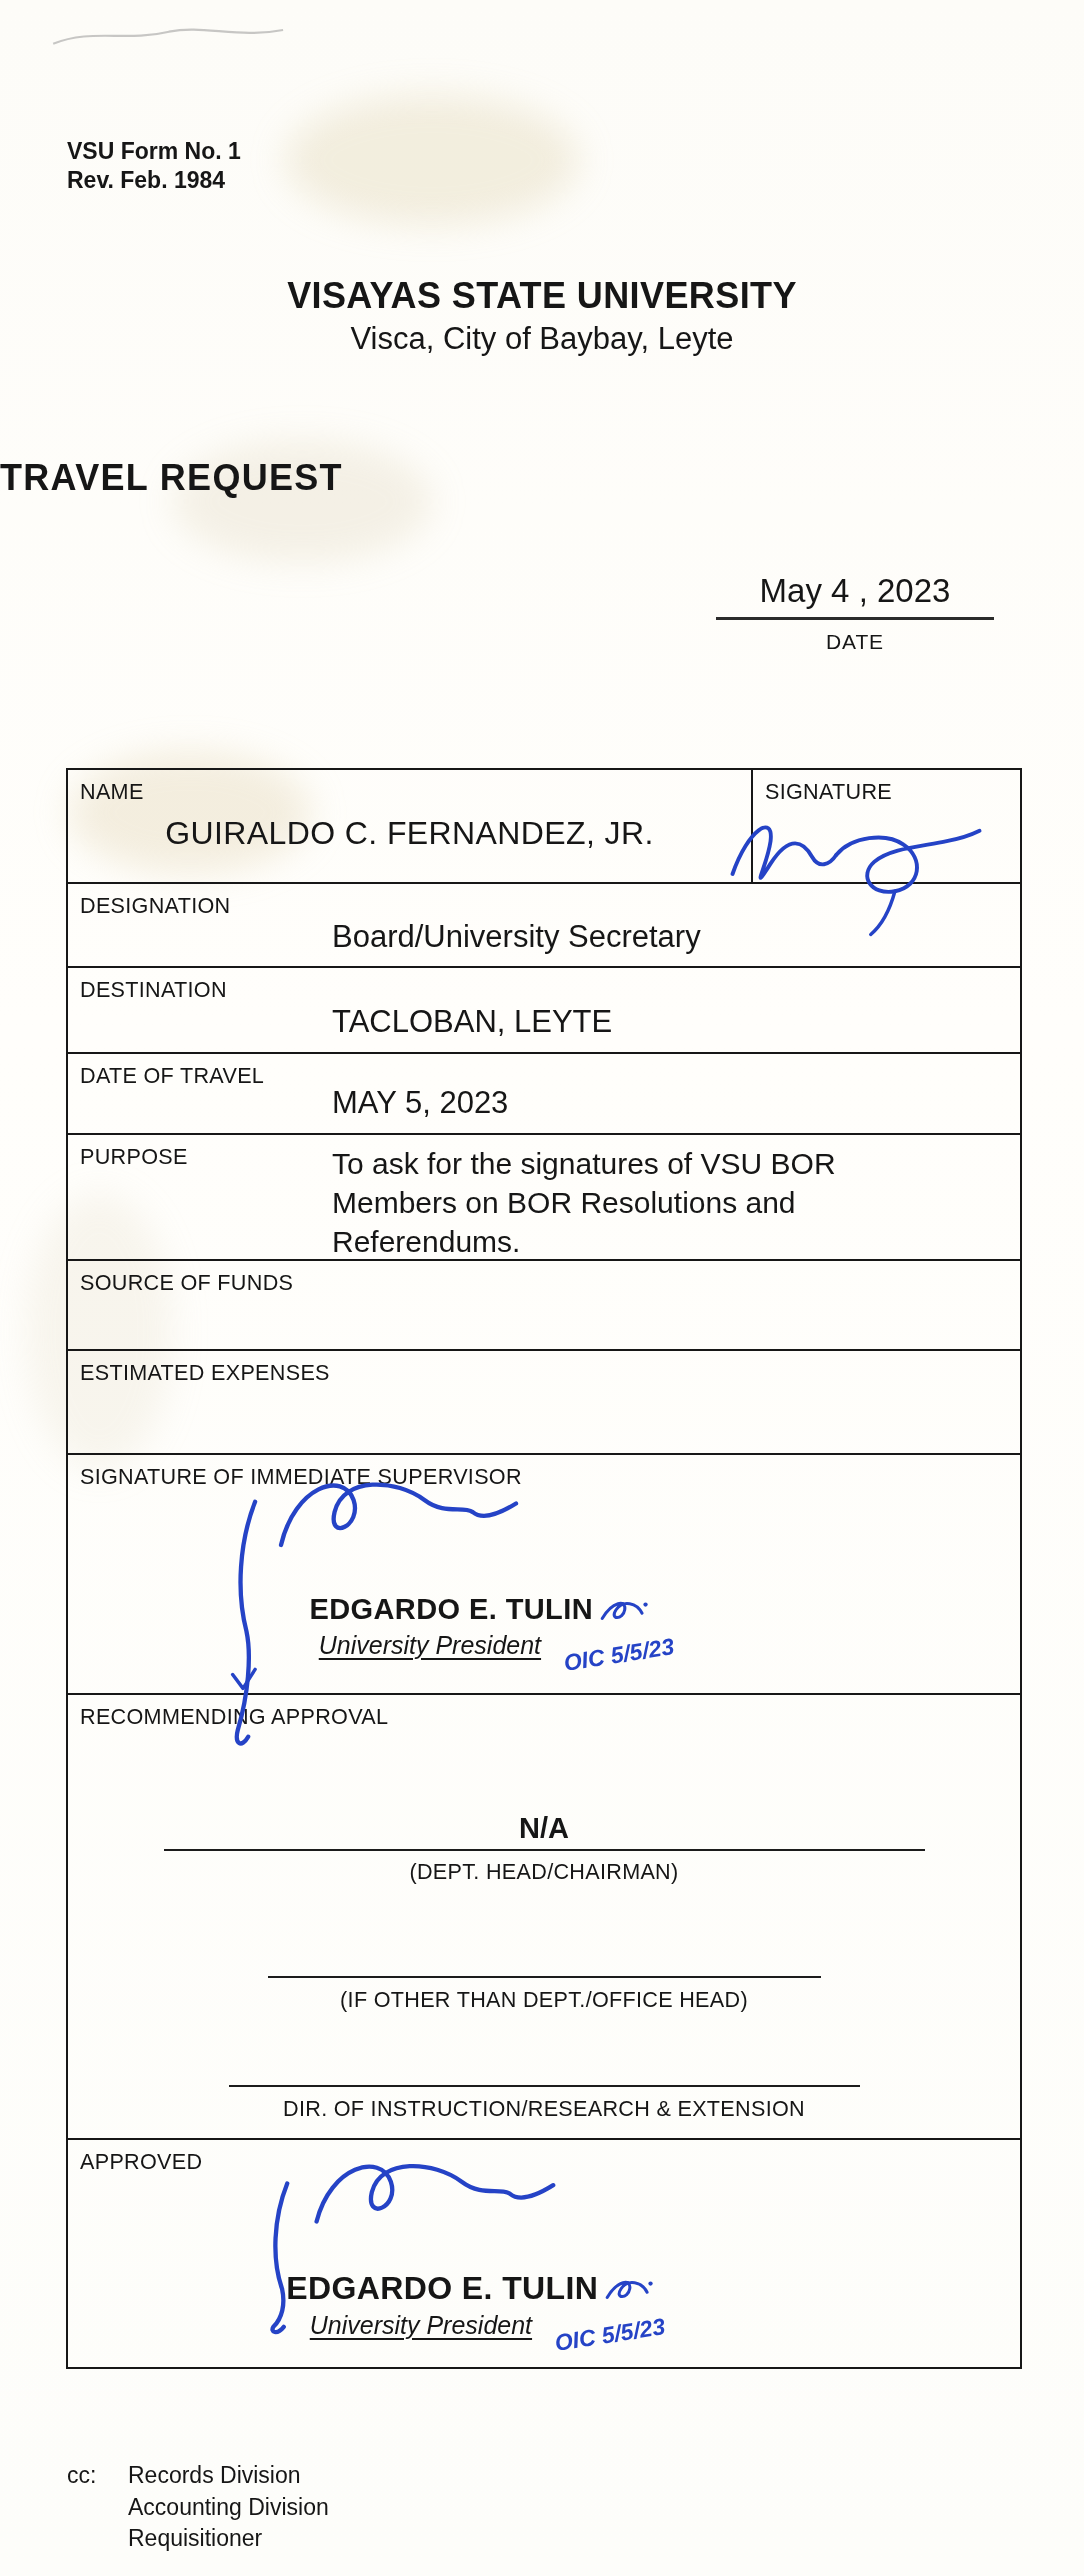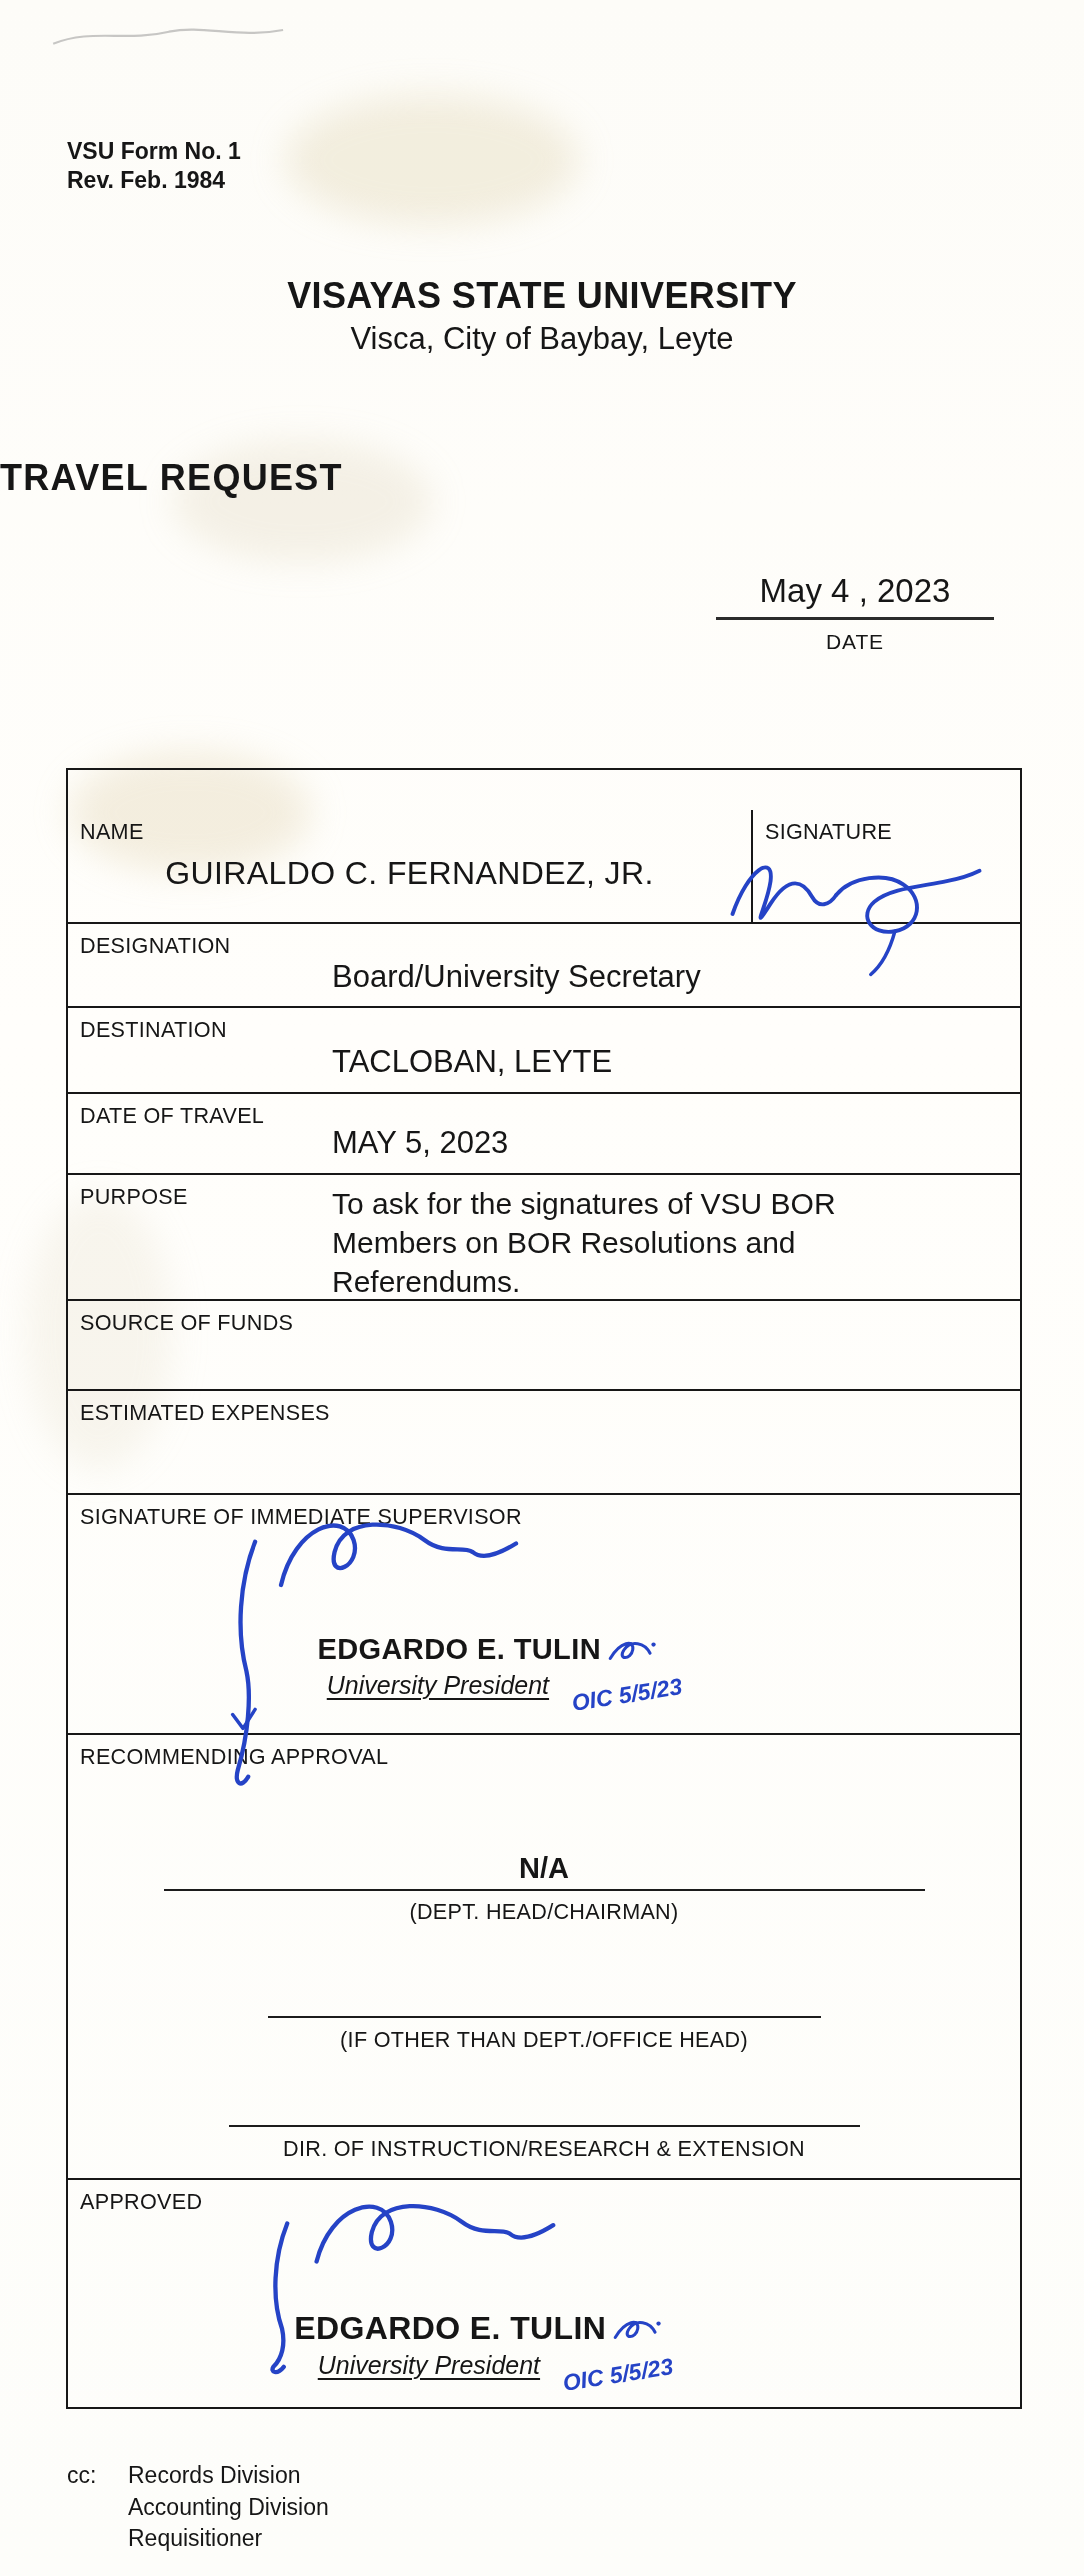--- a/index.html
+++ b/index.html
@@ -30,21 +30,21 @@
   .univ-addr { font-size: 31px; margin-top: 3.5px; }
   .doc-title { position: absolute; top: 457px; left: 0; width: 100%; text-align: left; font-size: 36px; font-weight: bold; letter-spacing: 1.3px; }
 
   .date-block { position: absolute; top: 572px; left: 716px; width: 278px; text-align: center; }
   .date-value { font-size: 33px; padding-bottom: 7px; border-bottom: 3.5px solid #2b2b2b; }
   .date-caption { font-size: 21px; margin-top: 10.4px; letter-spacing: 0.9px; }
 
   .form-table { position: absolute; top: 768px; left: 66px; width: 956px; border: 2.6px solid var(--line); background: transparent; }
   .row { position: relative; border-bottom: 2.6px solid var(--line); overflow: visible; }
   .row:last-child { border-bottom: none; }
-  .r-name { height: 114px; display: flex; margin-top: 40px; }
+  .r-name { height: 114px; display: flex; }
   .r-desig { height: 84px; }
   .r-dest { height: 86px; }
   .r-travel { height: 81px; }
   .r-purpose { height: 126px; }
   .r-expenses { height: 104px; }
   .r-funds { height: 90px; }
   .r-transpo { height: 83px; display: flex; }
   .r-superv { height: 240px; }
   .r-recom { height: 445px; }
   .r-approved { height: 227px; }
@@ -65,21 +65,21 @@
   .t-opt { display: flex; align-items: center; justify-content: center; font-style: italic; font-size: 23px; letter-spacing: 0.3px; }
   .t-opt1 { flex: 0 0 304px; border-right: 2.6px solid var(--line); }
   .t-opt2 { flex: 1 1 auto; }
 
   .sig { position: absolute; pointer-events: none; }
   .sig path { stroke: var(--ink); fill: none; stroke-linecap: round; stroke-linejoin: round; }
   .sig-req { left: -36px; top: 21px; width: 285px; height: 147px; z-index: 3; overflow: visible; }
   .sig-sup { left: 130px; top: 7px; width: 363px; height: 311px; z-index: 2; overflow: visible; }
   .sig-app { left: 169px; top: 1.7px; width: 363px; height: 190px; z-index: 2; overflow: visible; }
 
-  .center-line { position: absolute; left: 12px; width: 100%; text-align: center; }
+  .center-line { position: absolute; left: 4px; width: 100%; text-align: center; }
   .sup-name-line { top: 138px; font-size: 29px; font-weight: bold; letter-spacing: 0.4px; transform: translateX(-69px); }
   .sup-title-line { top: 176px; font-size: 25px; transform: translateX(-52px); }
   .app-name-line { top: 130px; font-size: 32px; font-weight: bold; letter-spacing: 0.4px; transform: translateX(-78px); }
   .app-title-line { top: 171px; font-size: 25px; transform: translateX(-61px); }
   .person-title { font-style: italic; text-decoration: underline; text-underline-offset: 4.3px; text-decoration-thickness: 1.7px; }
   .ink-note { color: var(--ink); font-style: italic; font-weight: bold; font-size: 23px; display: inline-block; transform: rotate(-9deg) translateY(8.6px); margin-left: 14px; }
   .flourish { display: inline-block; width: 52px; height: 35px; vertical-align: middle; margin-left: 3.5px; overflow: visible; }
   .flourish path { stroke: var(--ink); fill: none; stroke-linecap: round; }
   .flourish circle { fill: var(--ink); }
 

